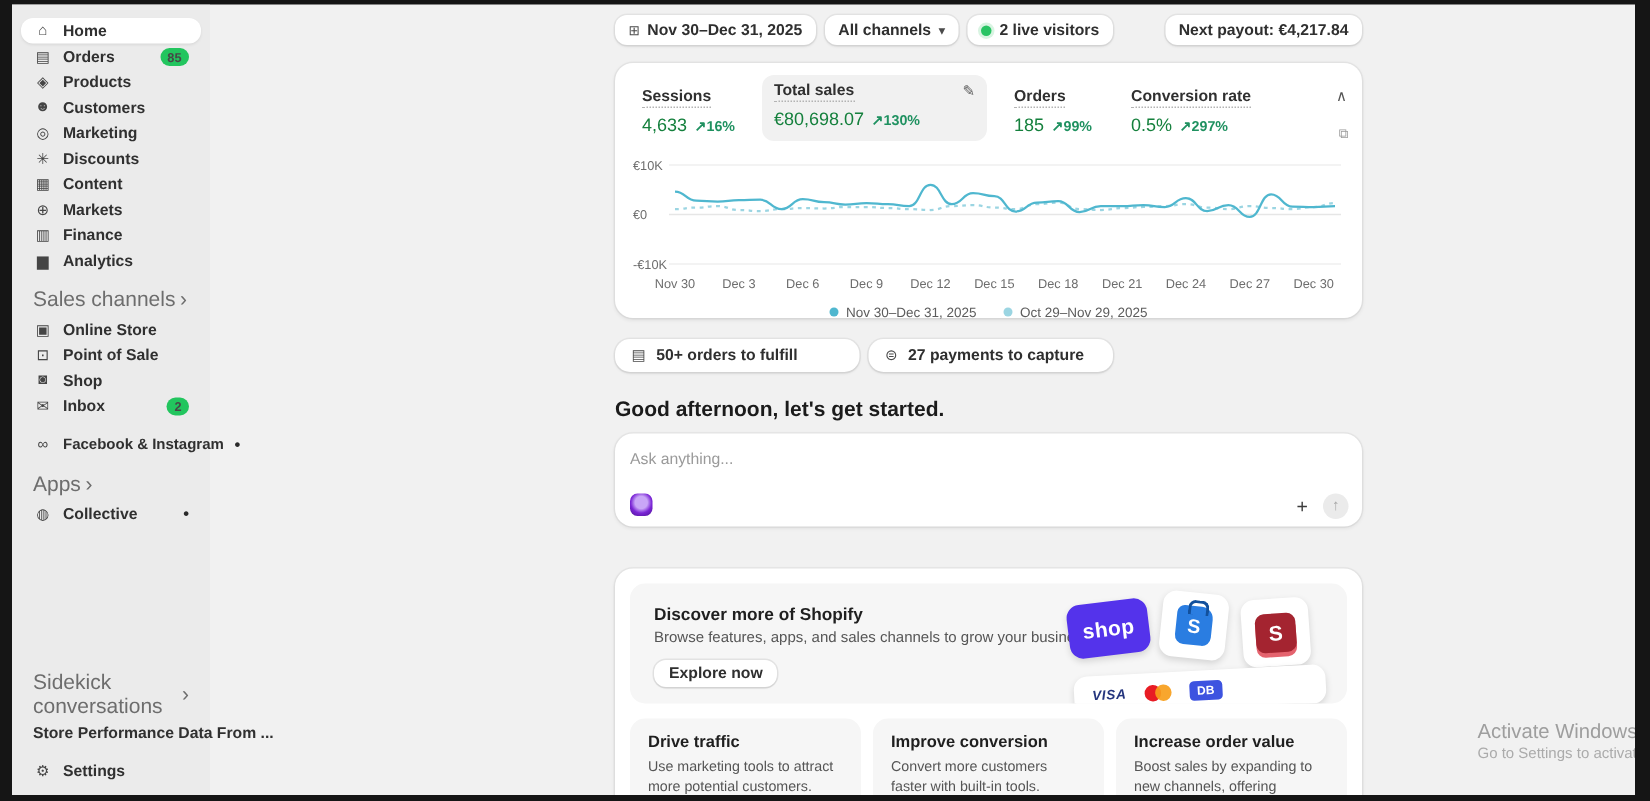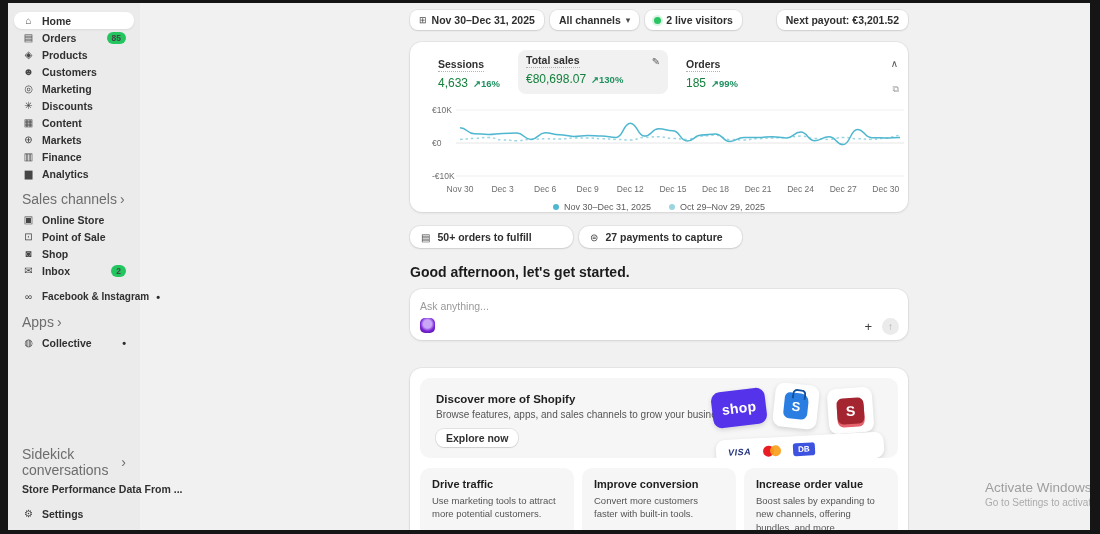--- a/index.html
+++ b/index.html
@@ -39,21 +39,21 @@
   .pill .ic { font-size:9px; color:#4a4a4a; font-weight:400; }
   .live-dot { width:7px; height:7px; border-radius:50%; background:#29c464;
     box-shadow:0 0 0 2px #d9f4e2; }
   .payout { margin-left:auto; }
 
   .content { position:absolute; left:270px; top:39px; width:498px; }
 
   
   .card { background:#fff; border-radius:12px; box-shadow:0 0 0 1px rgba(0,0,0,.04),
     0 1px 3px rgba(0,0,0,.09); }
-  .analytics { padding:8px 20px 6px; position:relative; height:170px; }
+  .analytics { padding:8px 10px 6px; position:relative; height:170px; }
   .metrics { display:flex; gap:10px; padding-right:22px; }
   .metric { padding:4px 8px; border-radius:8px; cursor:pointer; }
   .metric.sel { background:#f1f1f1; display:flex; flex-direction:column; min-width:150px; }
   .m-label { font-size:10.5px; font-weight:600; color:#303030; display:inline-block;
     border-bottom:1.5px dotted #b3b3b3; padding-bottom:1px; white-space:nowrap; }
   .m-row { display:flex; align-items:baseline; gap:5px; margin-top:4px; }
   .m-val { font-size:12px; font-weight:400; color:#15803d; }
   .m-delta { font-size:9.5px; font-weight:700; color:#1f9160; }
   .m-labrow { display:flex; align-items:center; justify-content:space-between; }
   .m-pencil { font-size:10px; color:#5c5c5c; margin-left:22px; }
@@ -70,21 +70,21 @@
   .actions { display:flex; gap:6px; margin-top:14px; }
   .action-btn { background:#fff; border-radius:10px; padding:5px 11px; width:163px;
     font-size:10.5px; font-weight:600; color:#2f2f2f; display:flex; align-items:center;
     gap:7px; box-shadow:0 0 0 1px rgba(0,0,0,.05), 0 1px 2px rgba(0,0,0,.10);
     cursor:pointer; white-space:nowrap; }
   .action-btn .ic { font-size:10px; color:#4a4a4a; font-weight:400; }
 
   .greet { margin:16px 0 9px; font-size:14px; font-weight:700; color:#1b1b1b; }
 
   
-  .ask { height:51px; position:relative; padding:7px 10px; }
+  .ask { height:62px; position:relative; padding:7px 10px; }
   .ask input { border:none; outline:none; background:transparent; width:400px;
     font-size:10.5px; font-family:"Liberation Sans", sans-serif; color:#303030; }
   .ask input::placeholder { color:#9a9a9a; }
   .sidekick { position:absolute; left:10px; bottom:7px; width:15px; height:15px;
     border-radius:5px; background:radial-gradient(circle at 50% 40%, #c9a6f7 0 35%, #7b26d6 60%, #4a108f 100%);
     cursor:pointer; }
   .ask-plus { position:absolute; right:36px; bottom:6px; font-size:13px; color:#3c3c3c;
     cursor:pointer; }
   .ask-send { position:absolute; right:9px; bottom:5px; width:17px; height:17px;
     border-radius:50%; background:#ebebeb; color:#a9a9a9; font-size:10px; display:flex;
@@ -250,21 +250,21 @@
       </div>
       <div class="pill">
         <span>All channels</span>
         <span class="ic">▾</span>
       </div>
       <div class="pill">
         <span class="live-dot"></span>
         <span>2 live visitors</span>
       </div>
       <div class="pill payout">
-        <span>Next payout: €3,201.52</span>
+        <span>Next payout: €4,217.84</span>
       </div>
     </div>
 
     <div class="content">
 
       <section class="card analytics">
         <div class="metrics">
           <div class="metric">
             <span class="m-label">Sessions</span>
             <div class="m-row">
@@ -280,20 +280,27 @@
             <div class="m-row">
               <span class="m-val">€80,698.07</span>
               <span class="m-delta">↗130%</span>
             </div>
           </div>
           <div class="metric">
             <span class="m-label">Orders</span>
             <div class="m-row">
               <span class="m-val">185</span>
               <span class="m-delta">↗99%</span>
+            </div>
+          </div>
+          <div class="metric">
+            <span class="m-label">Conversion rate</span>
+            <div class="m-row">
+              <span class="m-val">0.5%</span>
+              <span class="m-delta">↗297%</span>
             </div>
           </div>
         </div>
         <span class="exp-chevron">∧</span>
         <span class="report-ic">⧉</span>
 
         <div class="chartbox"><svg width="478" height="101" viewBox="0 0 478 101">
               <line x1="26" y1="14" x2="474" y2="14" stroke="#efefef" stroke-width="1"></line>
               <text x="2" y="17" font-size="8.5" fill="#6d6d6d">€10K</text>
               <line x1="26" y1="47" x2="474" y2="47" stroke="#e6e6e6" stroke-width="1"></line>

